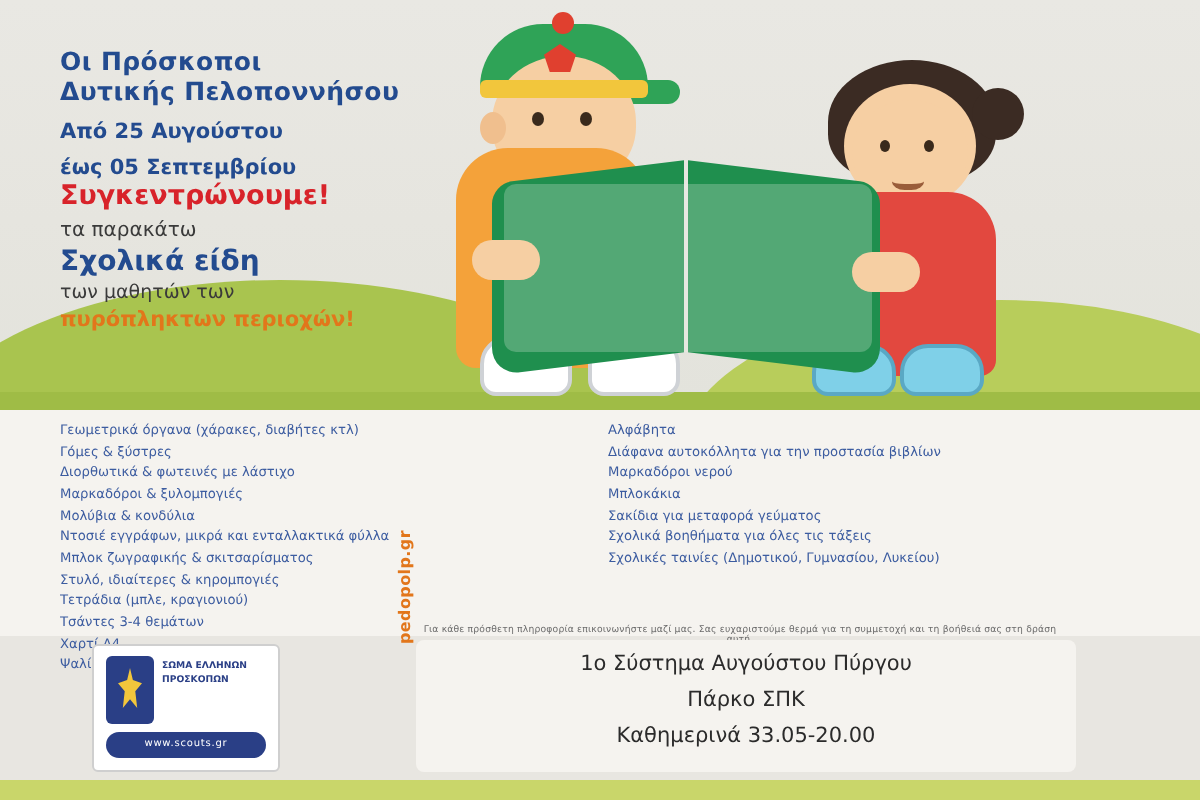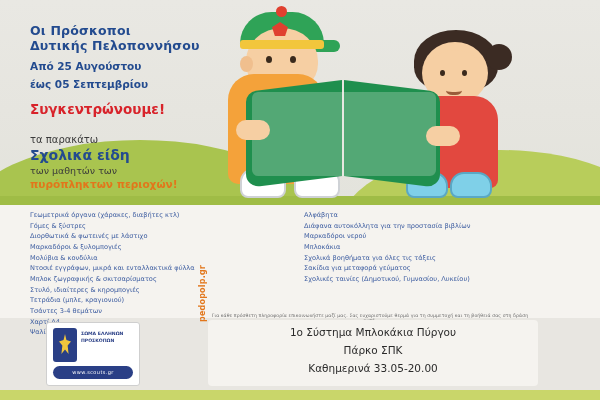--- a/index.html
+++ b/index.html
@@ -42,22 +42,22 @@
     background:#c9d66a;
   }
 
   
   .headline{
     position:absolute;left:30px;top:24px;width:215px;
     line-height:1.18;
   }
   .h-line{font-weight:bold;color:#234b8f;font-size:12.5px;letter-spacing:.2px;}
   .h-sub{font-weight:bold;color:#234b8f;font-size:10.5px;margin-top:6px;}
-  .h-red{font-weight:bold;color:#d8232a;font-size:13.5px;margin-top:12px;}
-  .h-small{color:#3a3a3a;font-size:10px;margin-top:16px;}
+  .h-red{font-weight:bold;color:#d8232a;font-size:13.5px;margin-top:1px;}
+  .h-small{color:#3a3a3a;font-size:10px;margin-top:3px;}
   .h-blue-big{font-weight:bold;color:#234b8f;font-size:14px;margin-top:1px;}
   .h-small2{color:#3a3a3a;font-size:9.5px;margin-top:2px;}
   .h-orange{font-weight:bold;color:#e2761b;font-size:10.5px;margin-top:1px;}
 
   
   .scene{position:absolute;left:210px;top:0;width:330px;height:205px;}
   .boy-body{
     position:absolute;left:18px;top:74px;width:96px;height:110px;
     background:#f4a23a;border-radius:26px 26px 10px 10px;
   }
@@ -297,36 +297,36 @@
         <li>Χαρτί Α4</li>
         <li>Ψαλίδια &amp; κόλλες (στικ, υγρές)</li>
       </ul>
     </div>
     <div class="col right">
       <ul>
         <li>Αλφάβητα</li>
         <li>Διάφανα αυτοκόλλητα για την προστασία βιβλίων</li>
         <li>Μαρκαδόροι νερού</li>
         <li>Μπλοκάκια</li>
+        <li>Σακίδια για μεταφορά γεύματος</li>
         <li>Σχολικά βοηθήματα για όλες τις τάξεις</li>
-        <li>Σακίδια για μεταφορά γεύματος</li>
         <li>Σχολικές ταινίες (Δημοτικού, Γυμνασίου, Λυκείου)</li>
       </ul>
     </div>
   </div>
 
   <div class="fineprint">Για κάθε πρόσθετη πληροφορία επικοινωνήστε μαζί μας. Σας ευχαριστούμε θερμά για τη συμμετοχή και τη βοήθειά σας στη δράση αυτή.</div>
 
   <div class="emblem">
     <div class="emblem-inner"></div>
     <div class="fleur"></div>
     <div class="emblem-text">ΣΩΜΑ ΕΛΛΗΝΩΝ ΠΡΟΣΚΟΠΩΝ</div>
     <div class="emblem-ribbon">www.scouts.gr</div>
   </div>
 
   <div class="sidetag">pedopolp.gr</div>
   <div class="infopanel">
-    <div class="info-line first">1ο Σύστημα Μπλοκάκια Πύργου</div>
+    <div class="info-line first">1ο Σύστημα Αυγούστου Πύργου</div>
     <div class="info-line">Πάρκο ΣΠΚ</div>
     <div class="info-line">Καθημερινά 33.05-20.00</div>
   </div>
 
 </div>
 
 </body></html>

